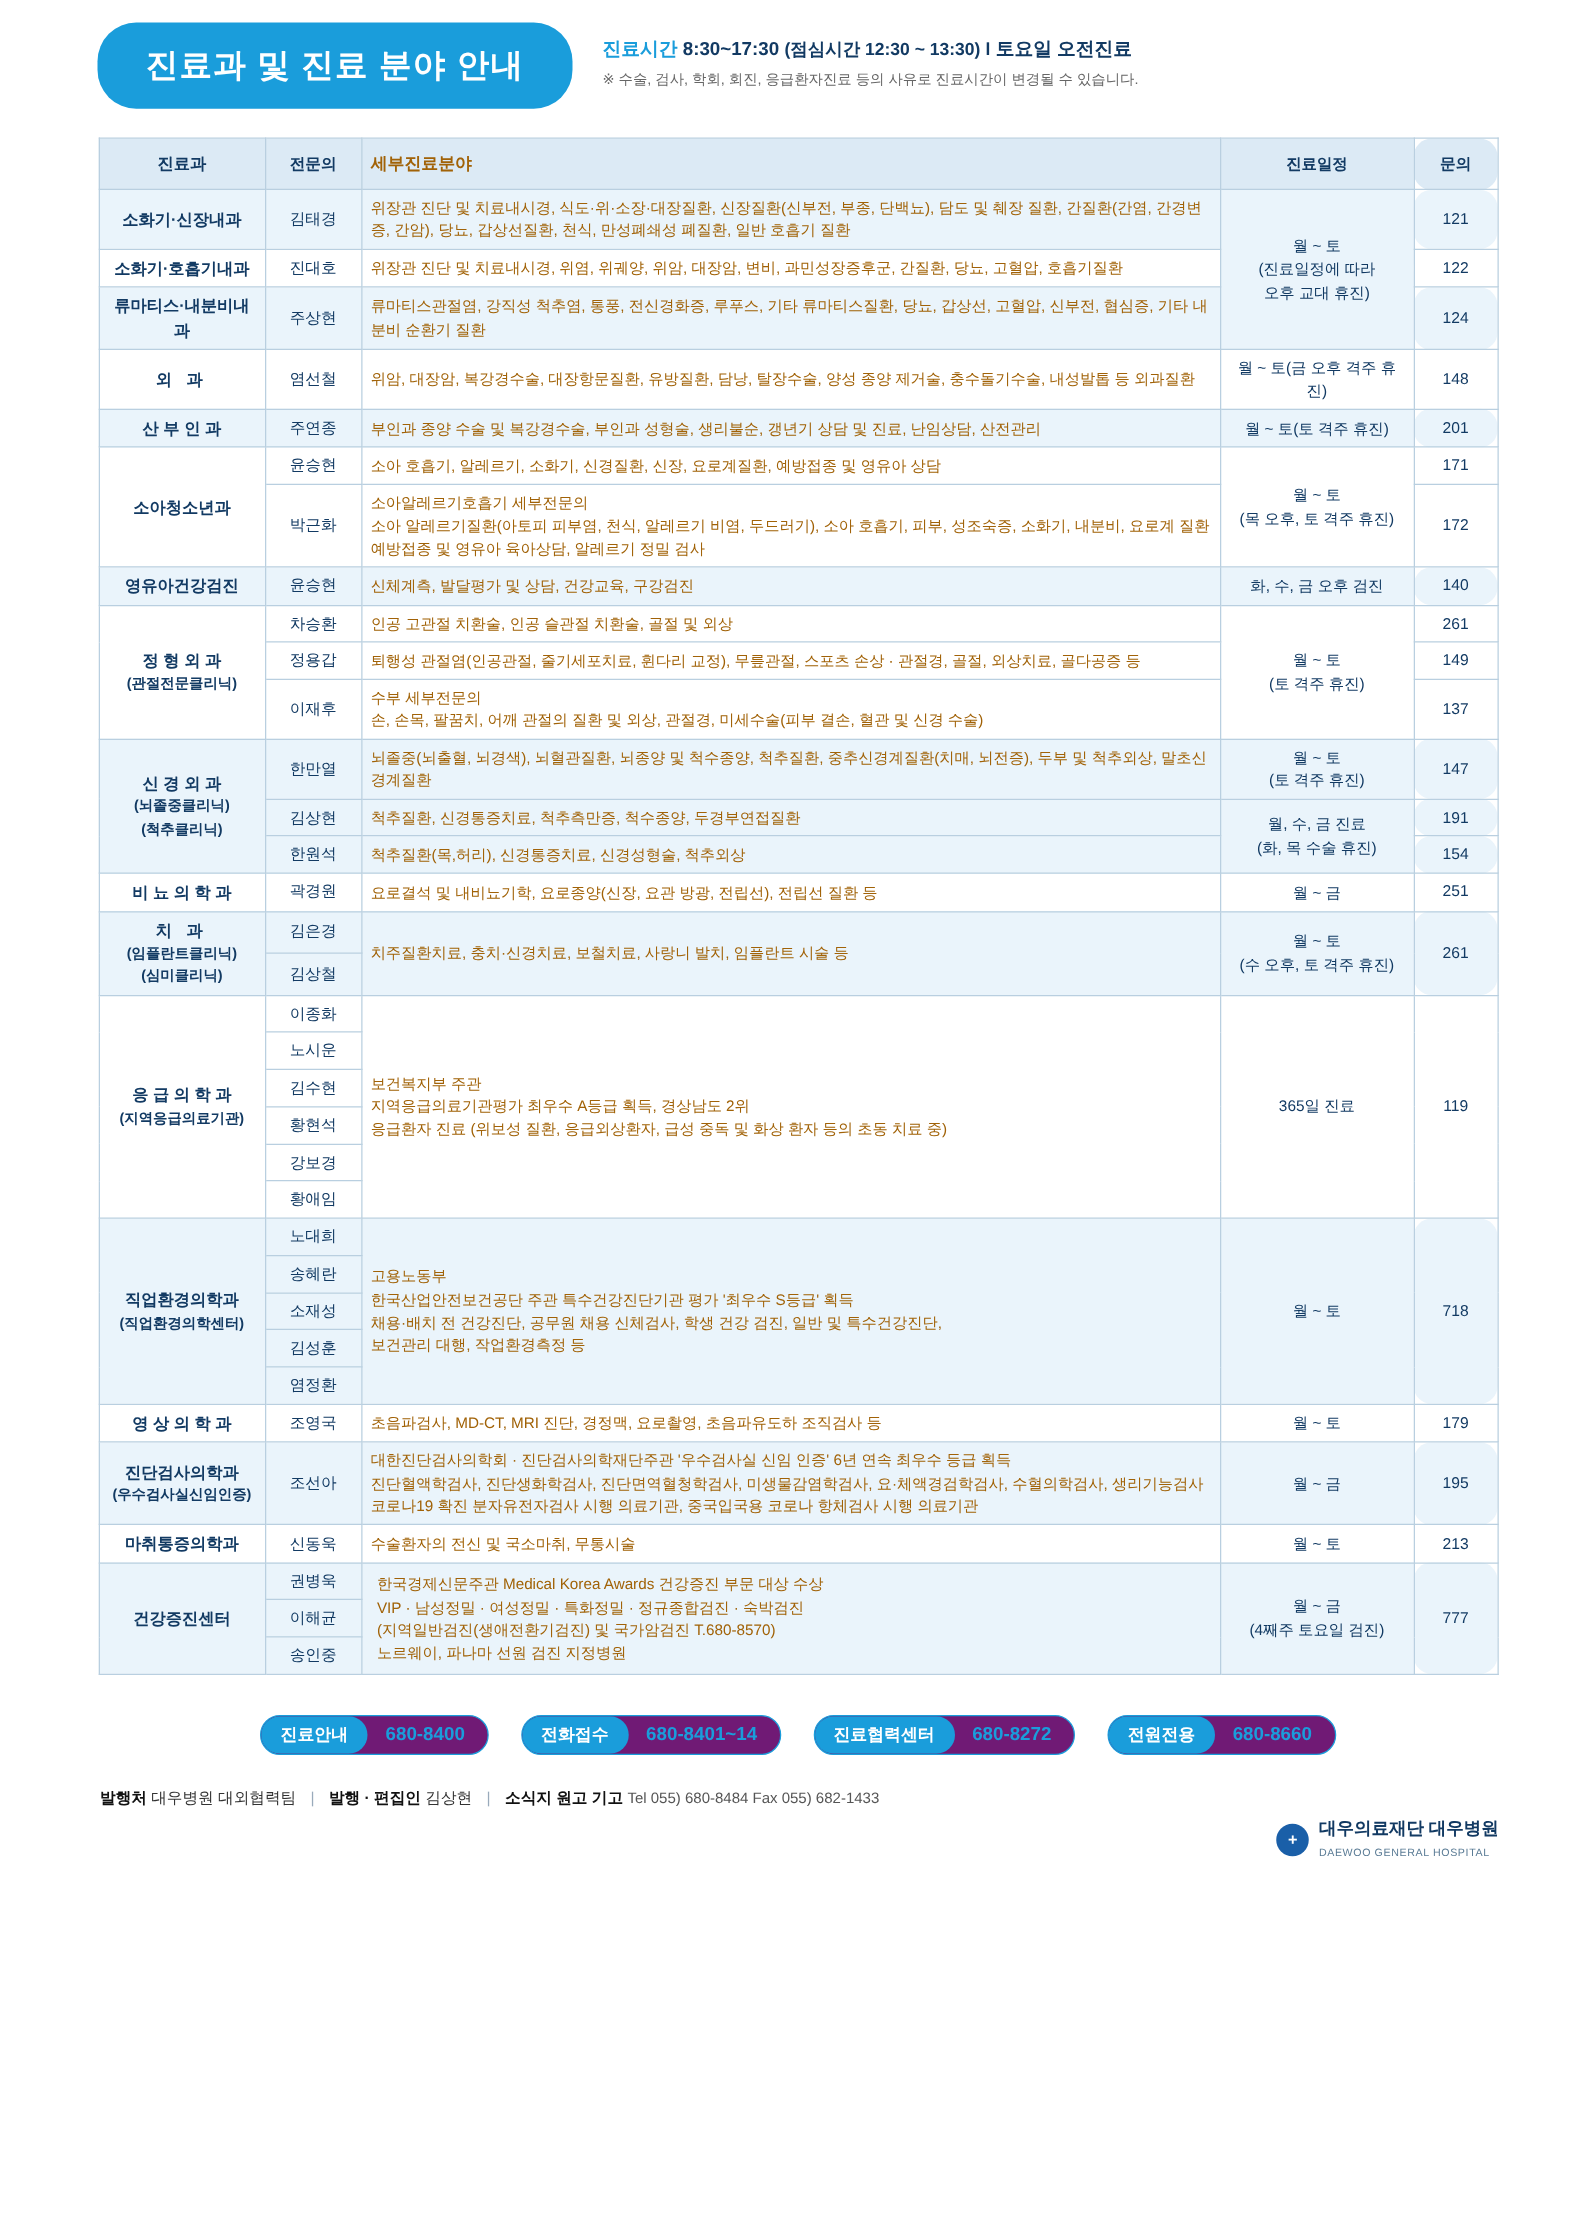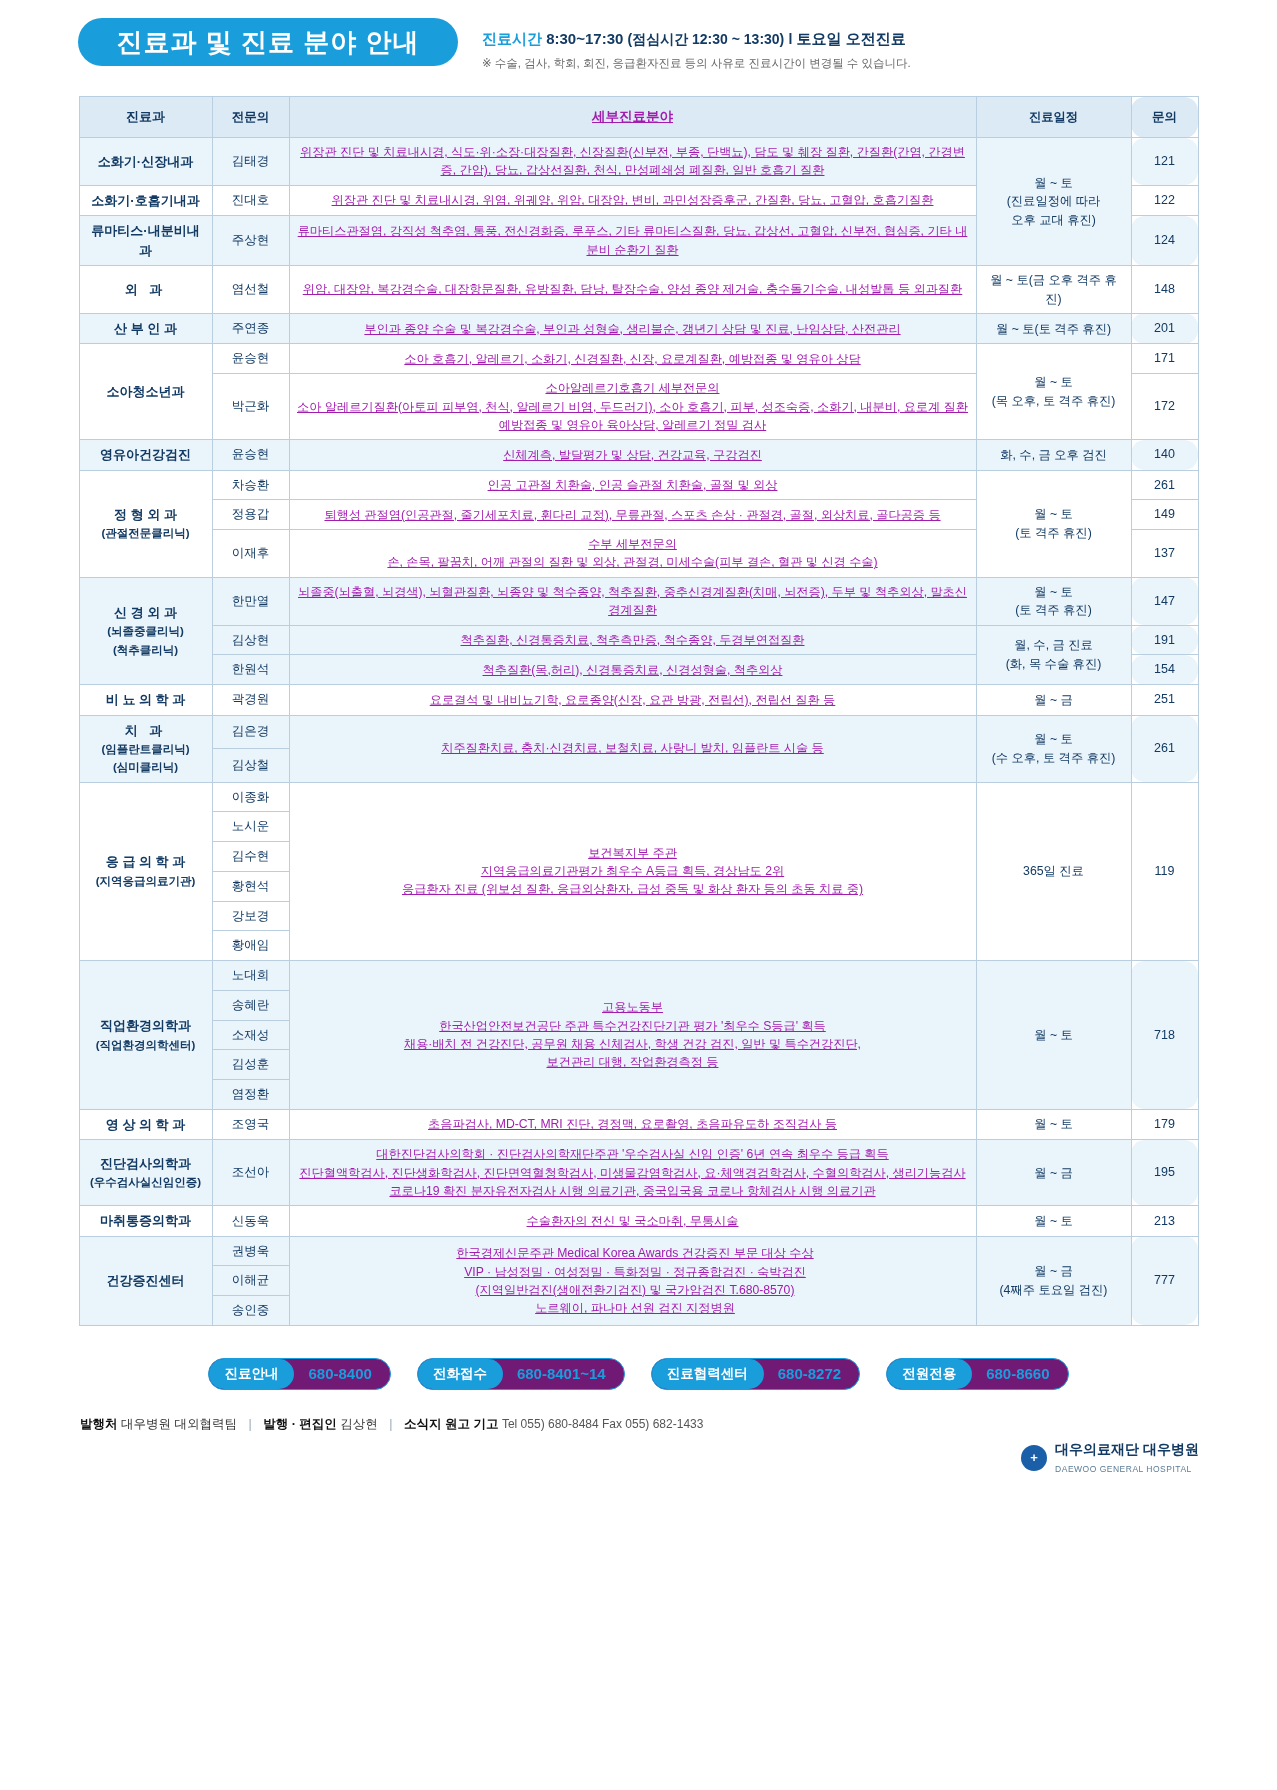--- a/index.html
+++ b/index.html
@@ -19,21 +19,21 @@
   }
 
   
   .header{
     position:relative;
     height:96px;
   }
   .title-pill{
     position:absolute;
     left:78px; top:18px;
-    width:380px; height:48px;
+    width:380px; height:69px;
     background:#1a9ddb;
     border-radius:31px;
     display:flex;align-items:center;justify-content:center;
   }
   .title-pill .t{
     color:#ffffff;
     font-size:26px;
     font-weight:bold;
     letter-spacing:1px;
   }
@@ -50,21 +50,21 @@
   .note{
     position:absolute;
     left:482px; top:56px;
     font-size:11.5px;
     color:#666;
   }
 
   
   table.main{
     border-collapse:collapse;
-    margin:0 auto;
+    margin:14px auto;
     width:1120px;
     table-layout:fixed;
     font-size:12.2px;
   }
   table.main th, table.main td{
     border:1px solid #b9cfe0;
     padding:5px 7px;
     vertical-align:middle;
     line-height:1.5;
   }
@@ -72,21 +72,21 @@
     background:#dceaf5;
     color:#123a63;
     font-weight:bold;
     font-size:13.5px;
     height:30px;
     text-align:center;
     border:1px solid #9fc0d8;
   }
   .c-dept{width:118px;text-align:center;font-weight:bold;color:#123a63;font-size:13px;}
   .c-doc{width:62px;text-align:center;color:#123a63;font-size:12.5px;}
-  .c-field{text-align:center;color:#a21caf;text-decoration:underline;}
+  .c-field{text-align:left;color:#a16207;}
   .c-sched{width:140px;text-align:center;color:#123a63;font-size:12.3px;}
   .c-tel{width:52px;text-align:center;color:#123a63;font-size:12.5px;border-radius:14px;}
 
   tbody tr.shade td{background:#eaf4fb;}
   tbody tr.white td{background:#ffffff;}
   td.white-cell{background:#ffffff;}
 
   .dept-sub{display:block;font-size:11.5px;font-weight:bold;color:#123a63;margin-top:1px;}
   .spread{letter-spacing:4px;}
 

